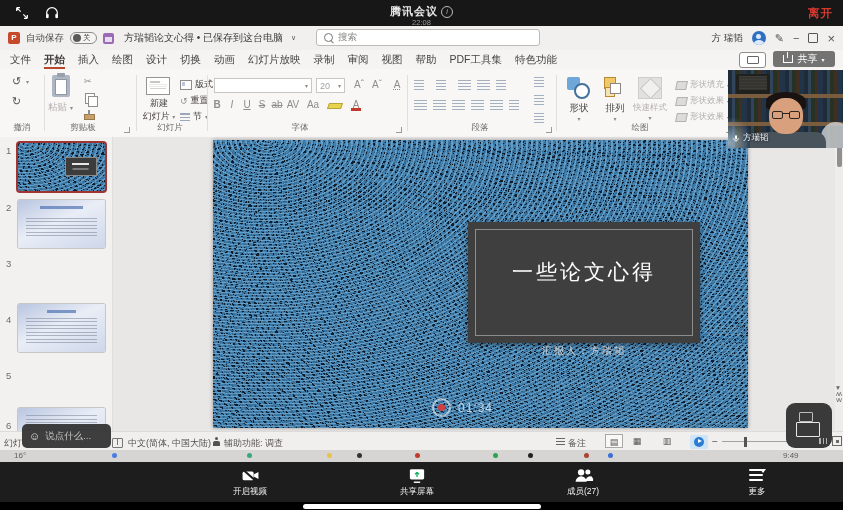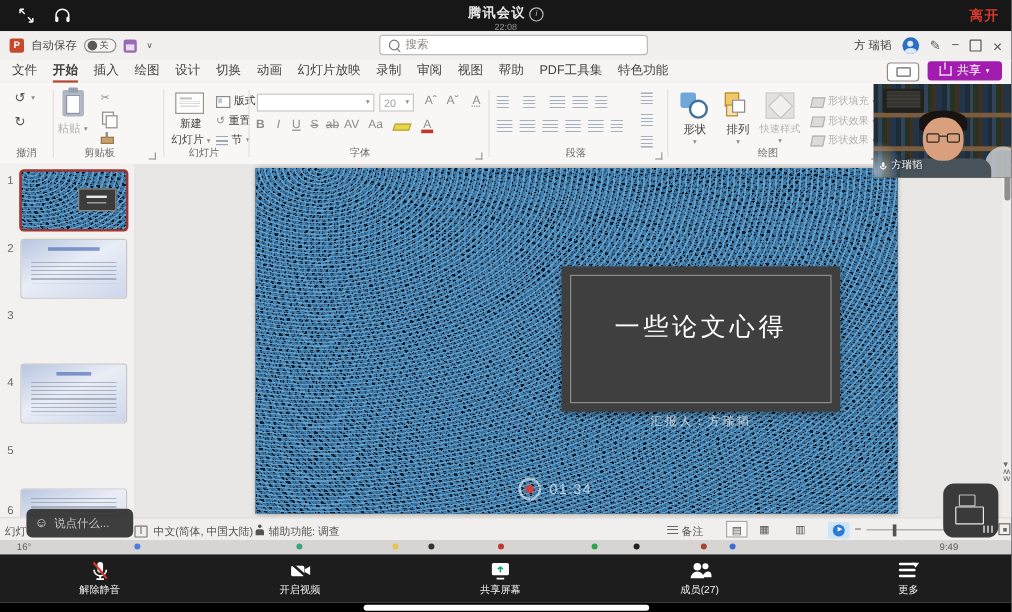--- a/index.html
+++ b/index.html
@@ -45,21 +45,21 @@
   .win-max{width:8px;height:8px;border:1px solid #555;border-radius:1px;}
 
   
   .ppt-menubar{position:absolute;left:0;top:50px;width:843px;height:19px;background:#f6f4f3;display:flex;
     align-items:center;padding-left:10px;gap:13px;box-sizing:border-box;}
   .menu-tab{font-size:10.5px;color:#444;white-space:nowrap;position:relative;line-height:17px;}
   .menu-tab.active{color:#3d3a39;font-weight:bold;}
   .menu-tab.active::after{content:"";position:absolute;left:0;right:0;bottom:-1px;height:2px;background:#b7472a;}
   .comment-btn{position:absolute;right:77px;top:2px;width:25px;height:14px;border:1px solid #8f8d8b;border-radius:3px;background:#fff;}
   .comment-btn::before{content:"";position:absolute;left:7px;top:3px;width:10px;height:6px;border:1px solid #666;border-radius:1px;}
-  .share-btn{position:absolute;right:8px;top:1px;width:62px;height:16px;background:#a21caf;border-radius:3px;color:#fff;
+  .share-btn{position:absolute;right:8px;top:1px;width:62px;height:16px;background:#737373;border-radius:3px;color:#fff;
     display:flex;align-items:center;justify-content:center;gap:4px;font-size:10px;}
   .share-glyph{width:8px;height:7px;border:1px solid #fff;border-top:none;position:relative;}
   .share-glyph::after{content:"";position:absolute;left:2.5px;top:-3px;width:1.5px;height:6px;background:#fff;}
 
   
   .ppt-ribbon{position:absolute;left:0;top:69px;width:843px;height:68px;background:#f9f7f6;border-bottom:1px solid #dad8d6;}
   .grp-sep{position:absolute;top:6px;bottom:6px;width:1px;background:#e2e0de;}
   .grp-label{position:absolute;bottom:3px;font-size:8.5px;color:#6b6966;text-align:center;}
   .launcher{position:absolute;bottom:4px;width:5px;height:5px;border-right:1px solid #999;border-bottom:1px solid #999;}
   .rb-glyph{position:absolute;font-size:11px;color:#5a5856;}
@@ -234,20 +234,21 @@
 
   <div class="ppt-titlebar">
     <div class="tb-left">
       <div class="ppt-logo">P</div>
       <span class="autosave-label">自动保存</span>
       <div class="autosave-toggle">
         <div class="autosave-knob"></div>
         <span class="autosave-state">关</span>
       </div>
       <div class="save-icon"></div>
+      <span class="doc-title">方瑞韬论文心得 • 已保存到这台电脑</span>
       <span class="tb-caret">∨</span>
     </div>
     <div class="search-box">
       <div class="mag"></div>
       <span class="search-ph">搜索</span>
     </div>
     <div class="tb-right">
       <span class="user-name">方 瑞韬</span>
       <div class="avatar"></div>
       <span class="tb-glyph">✎</span>
@@ -526,32 +527,20 @@
     <div class="dot" style="left:357px;background:#333;"></div>
     <div class="dot" style="left:415px;background:#c0392b;"></div>
     <div class="dot" style="left:493px;background:#2ea44f;"></div>
     <div class="dot" style="left:528px;background:#222;"></div>
     <div class="dot" style="left:584px;background:#a84432;"></div>
     <div class="dot" style="left:608px;background:#3b6fd4;"></div>
     <span class="strip-text" style="left:783px;">9:49</span>
   </div>
 
   <div class="mtg-toolbar">
-    <div class="mtb-btn" style="left:83px;">
-      <div class="mtb-icon">
-        <svg width="19" height="19" viewBox="0 0 24 24">
-            <rect x="9" y="3" width="6" height="11" rx="3" fill="#fff"></rect>
-            <path d="M5.5 11a6.5 6.5 0 0 0 13 0" stroke="#fff" stroke-width="1.8" fill="none"></path>
-            <line x1="12" y1="17.5" x2="12" y2="21" stroke="#fff" stroke-width="1.8"></line>
-            <line x1="8" y1="21" x2="16" y2="21" stroke="#fff" stroke-width="1.8"></line>
-            <line x1="5" y1="3.5" x2="19" y2="20.5" stroke="#d9342c" stroke-width="2.2"></line>
-          </svg>
-      </div>
-      <div class="mtb-label">解除静音</div>
-    </div>
     <div class="mtb-btn" style="left:250px;">
       <div class="mtb-icon">
         <svg width="21" height="19" viewBox="0 0 26 24">
             <rect x="3" y="7" width="14" height="11" rx="2" fill="#fff"></rect>
             <path d="M17.5 10.5 L23 7.5 v9 l-5.5-3z" fill="#fff"></path>
             <line x1="4" y1="5" x2="21" y2="20" stroke="#1d1d1d" stroke-width="2.6"></line>
           </svg>
       </div>
       <div class="mtb-label">开启视频</div>
     </div>

